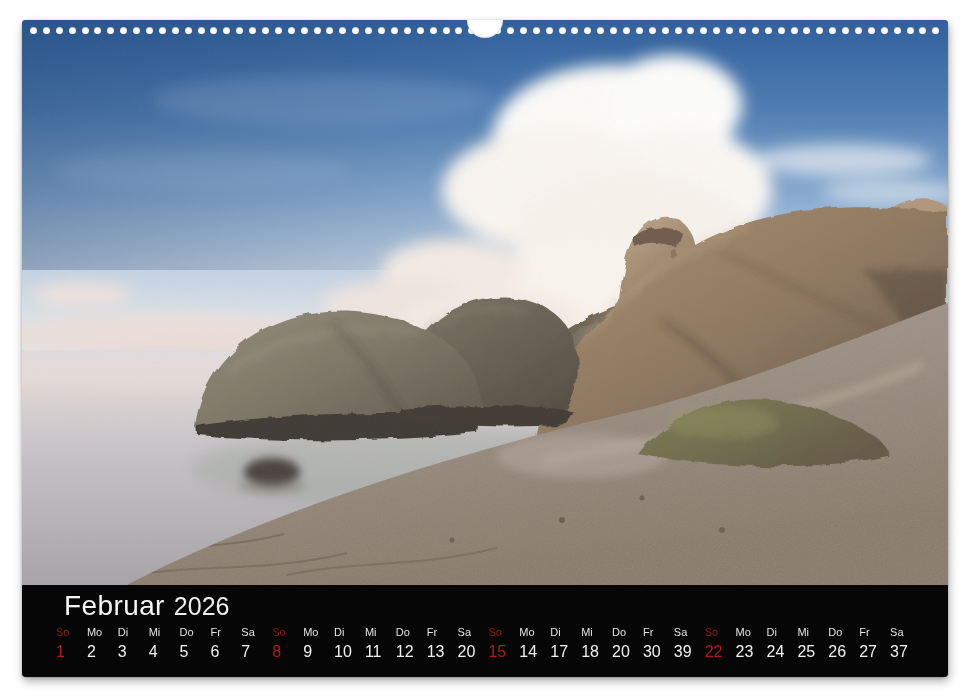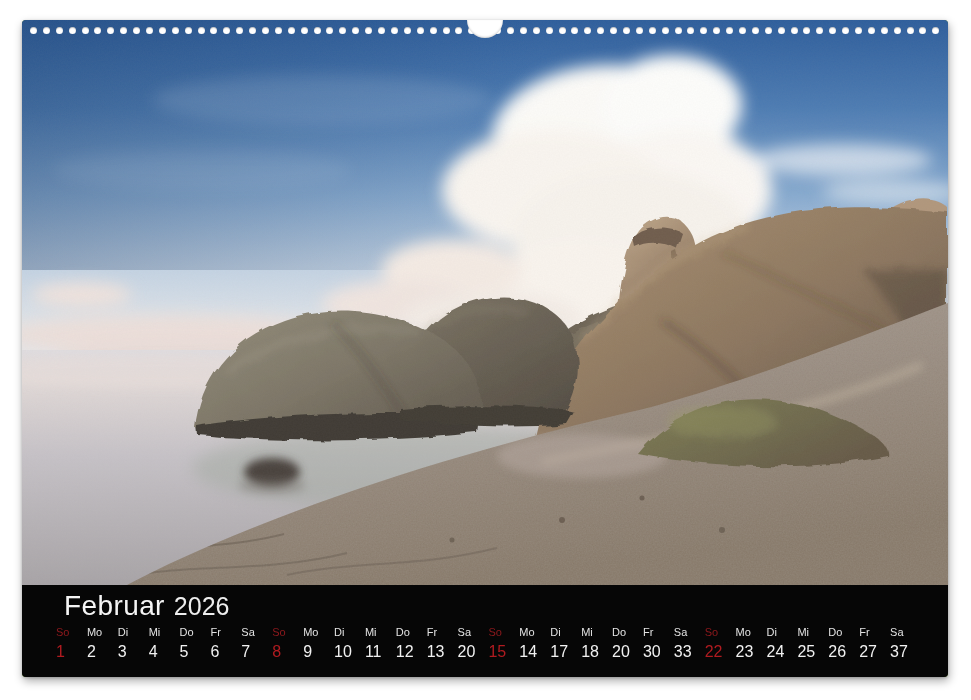--- a/index.html
+++ b/index.html
@@ -354,21 +354,21 @@
           <div class="day">
     <span class="dow">Do</span>
     <span class="num">20</span>
   </div>
           <div class="day">
     <span class="dow">Fr</span>
     <span class="num">30</span>
   </div>
           <div class="day">
     <span class="dow">Sa</span>
-    <span class="num">33</span>
+    <span class="num">39</span>
   </div>
           <div class="day sun">
     <span class="dow">So</span>
     <span class="num">22</span>
   </div>
           <div class="day">
     <span class="dow">Mo</span>
     <span class="num">23</span>
   </div>
           <div class="day">

